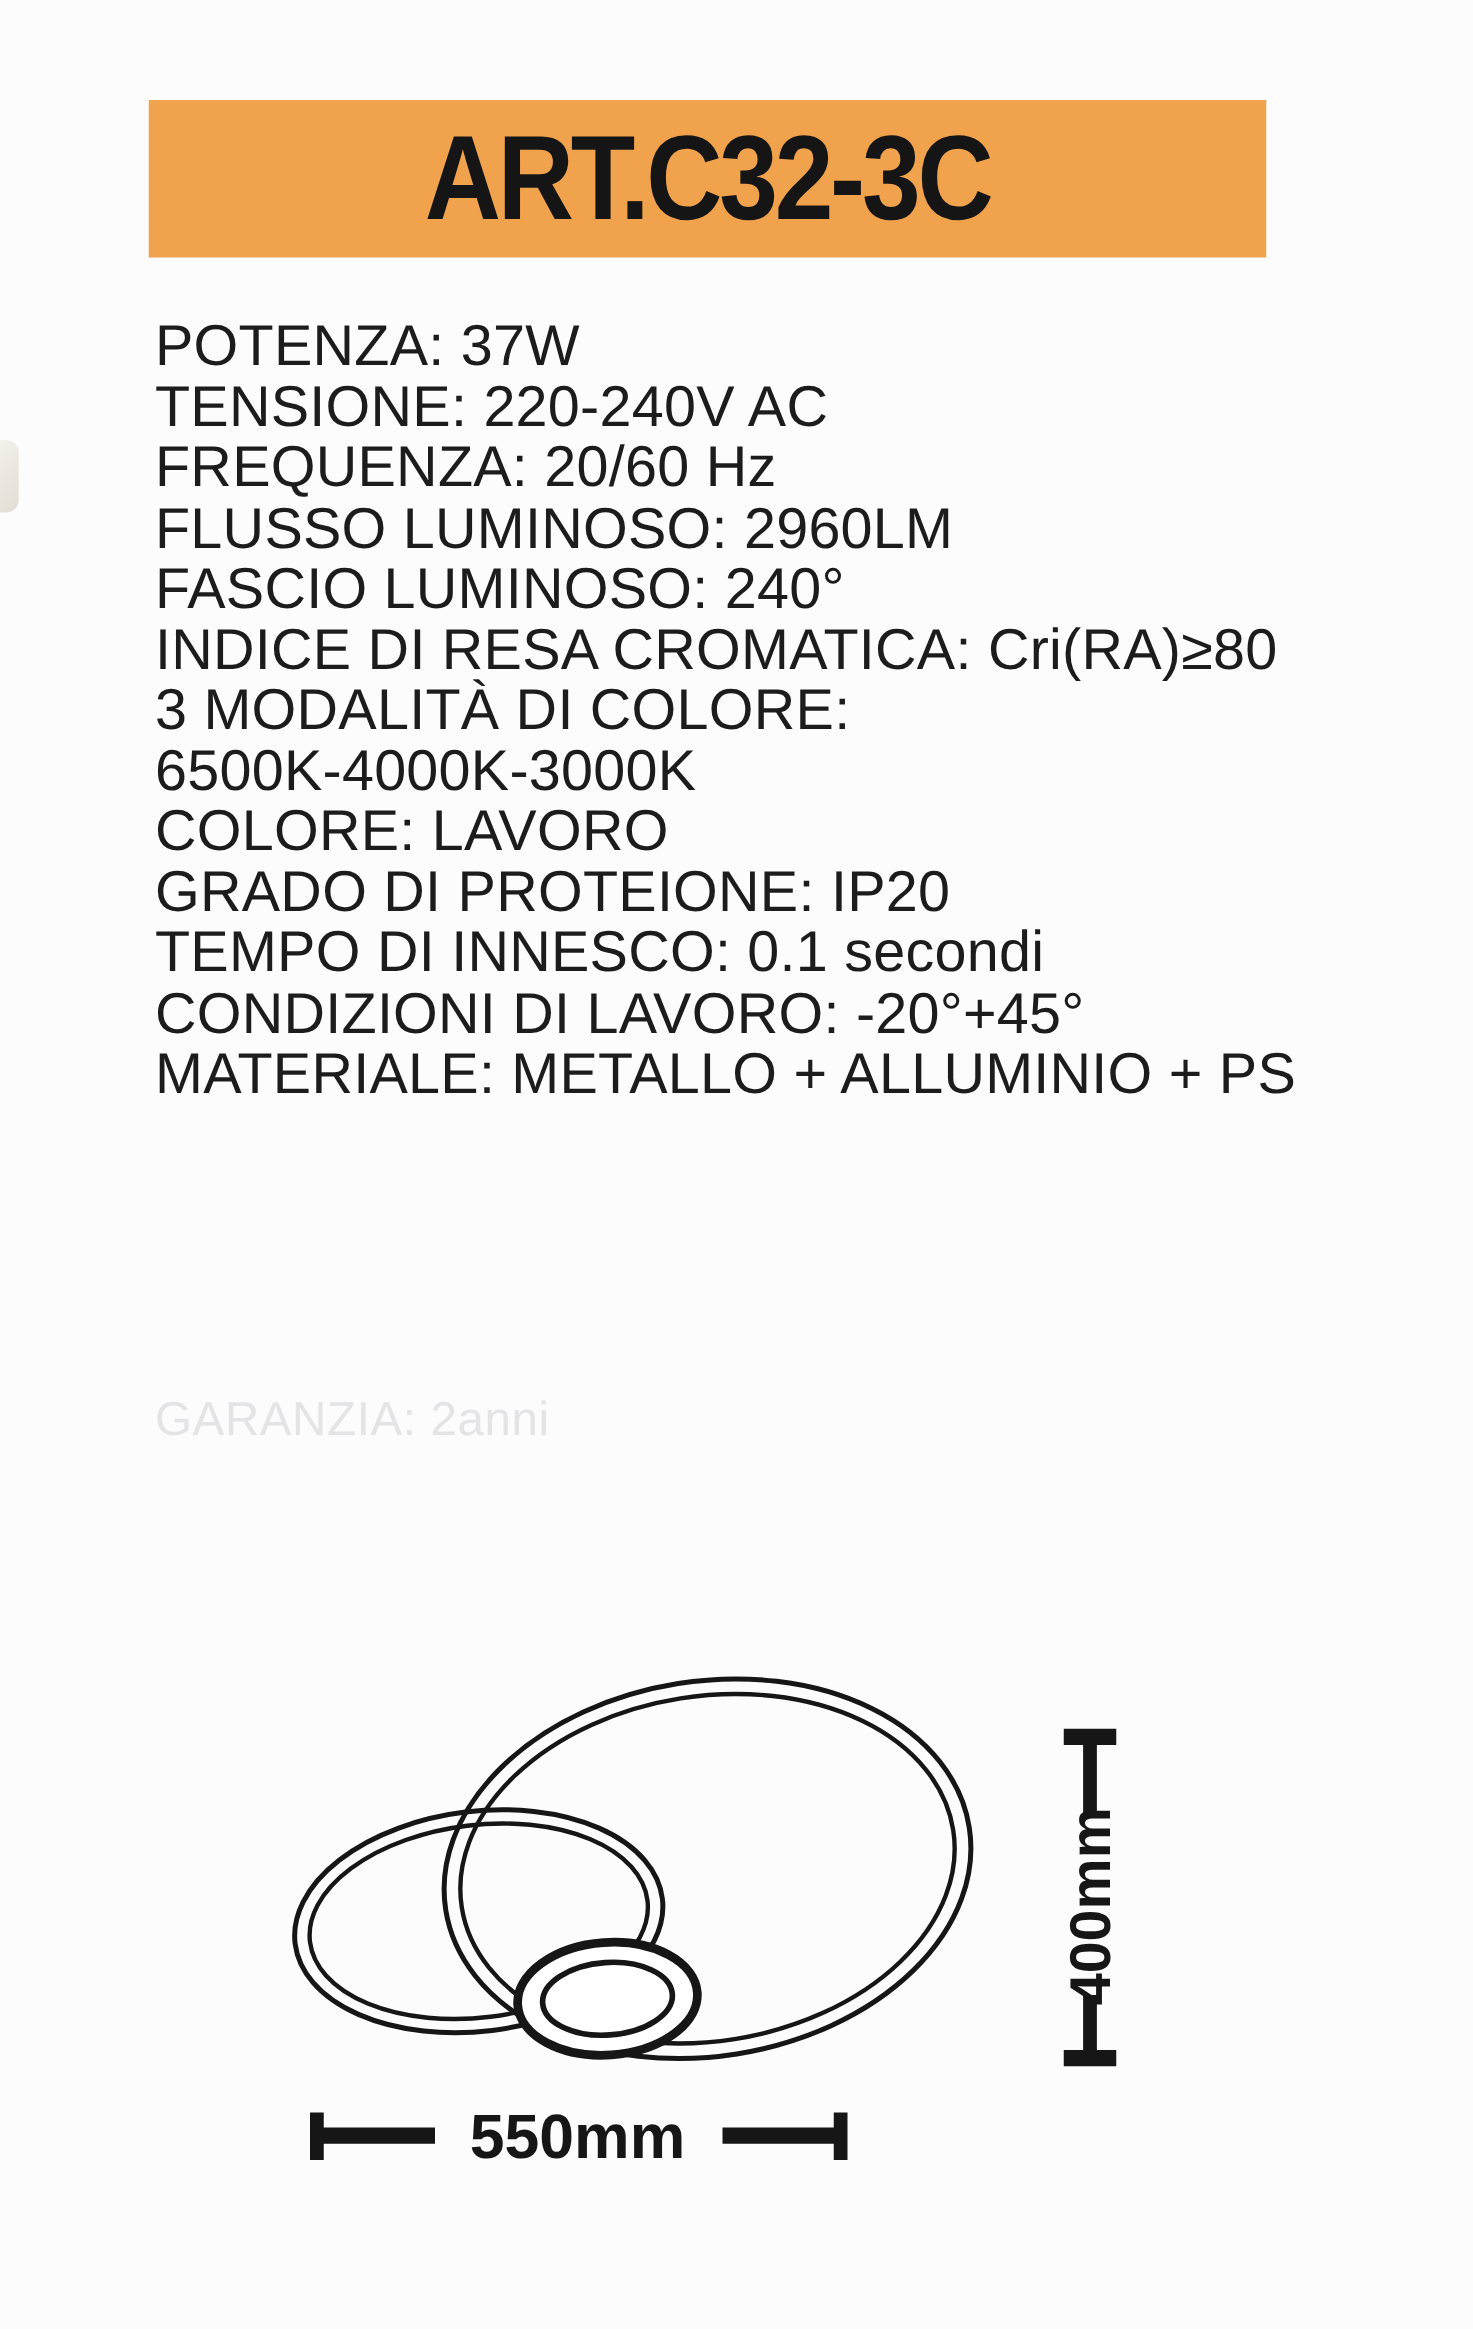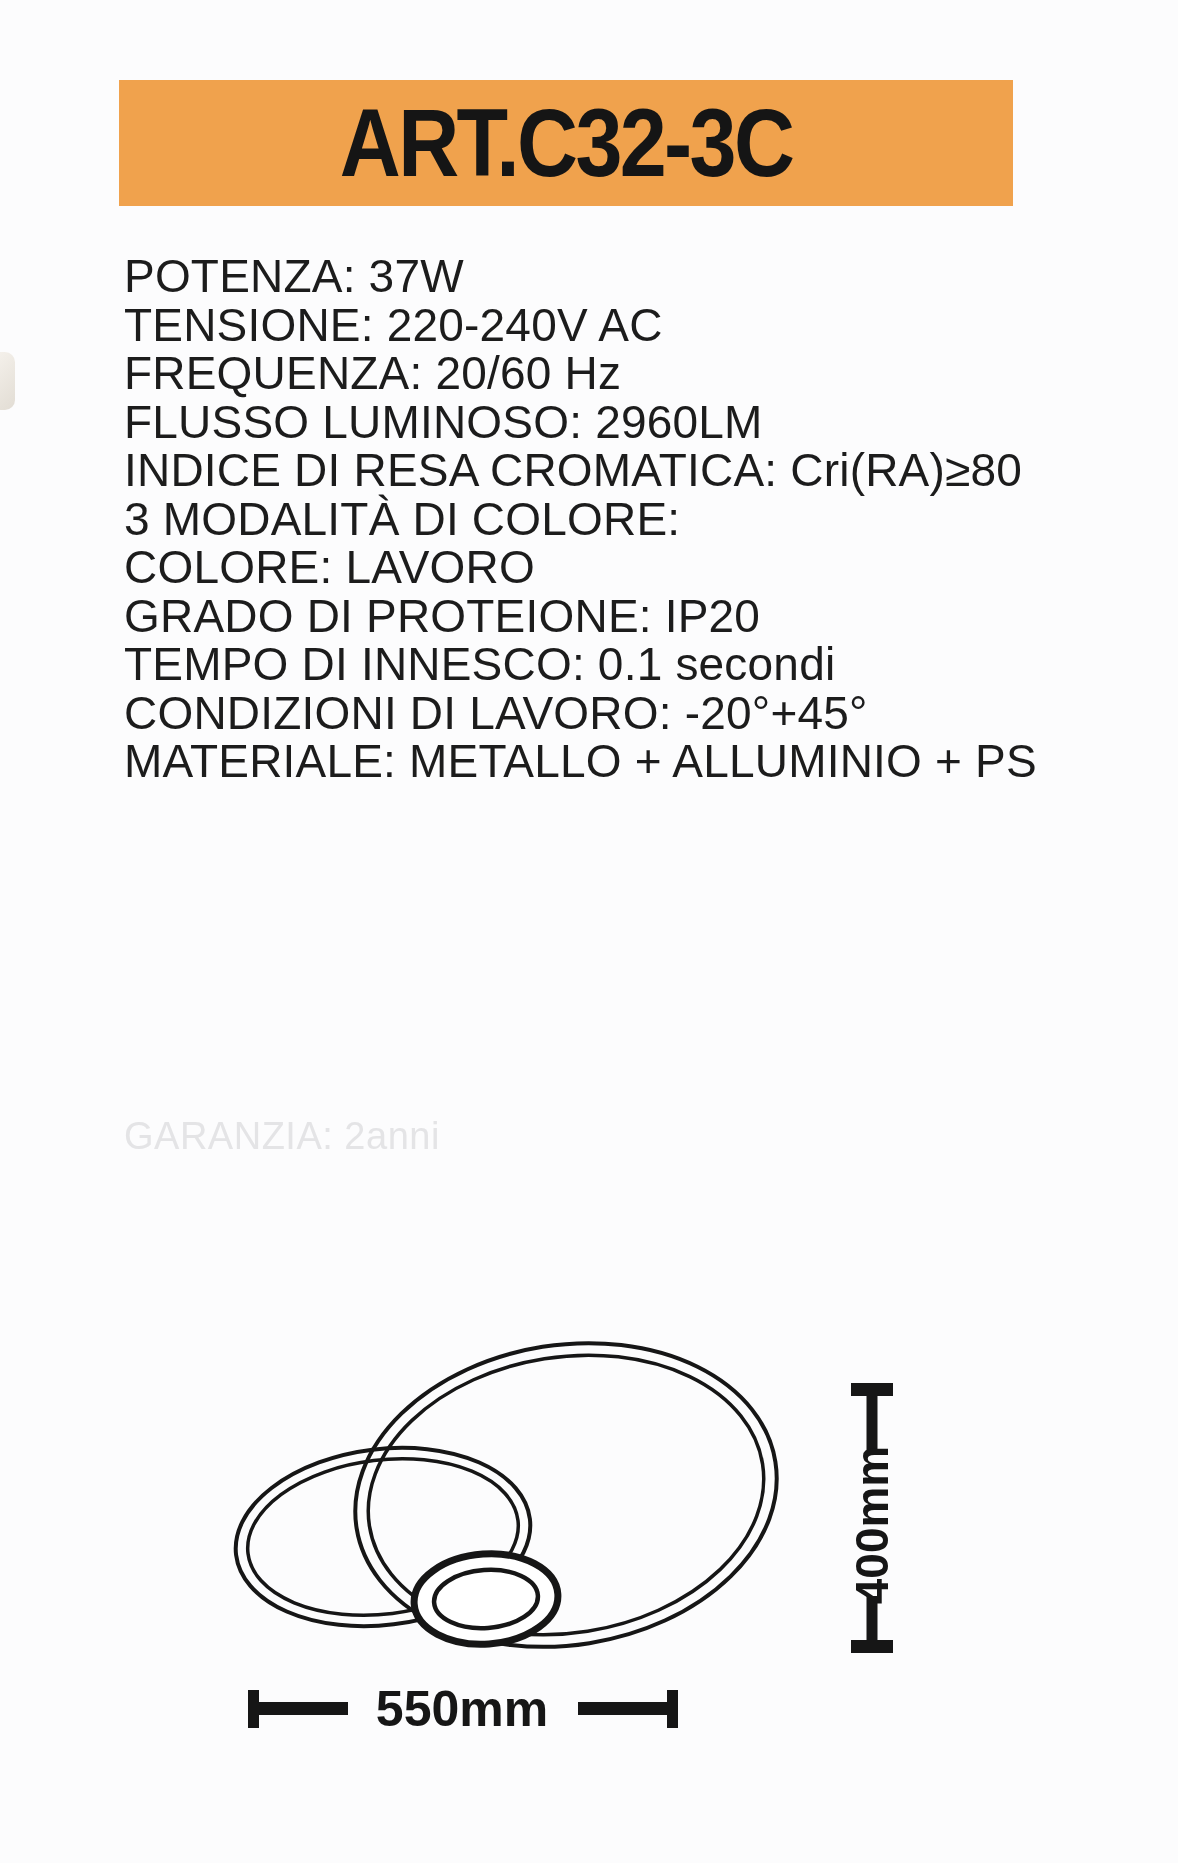--- a/index.html
+++ b/index.html
@@ -60,22 +60,24 @@
 
 <div class="banner">
   <span class="code">ART.C32-3C</span>
 </div>
 
 <div class="spec-list">
   <div class="spec-line">POTENZA: 37W</div>
   <div class="spec-line">TENSIONE: 220-240V AC</div>
   <div class="spec-line">FREQUENZA: 20/60 Hz</div>
   <div class="spec-line">FLUSSO LUMINOSO: 2960LM</div>
+  <div class="spec-line">FASCIO LUMINOSO: 240°</div>
   <div class="spec-line">INDICE DI RESA CROMATICA: Cri(RA)≥80</div>
   <div class="spec-line">3 MODALITÀ DI COLORE:</div>
+  <div class="spec-line">6500K-4000K-3000K</div>
   <div class="spec-line">COLORE: LAVORO</div>
   <div class="spec-line">GRADO DI PROTEIONE: IP20</div>
   <div class="spec-line">TEMPO DI INNESCO: 0.1 secondi</div>
   <div class="spec-line">CONDIZIONI DI LAVORO: -20°+45°</div>
   <div class="spec-line">MATERIALE: METALLO + ALLUMINIO + PS</div>
 </div>
 
 <div class="ghost">GARANZIA: 2anni</div>
 
 <svg class="figure-svg" width="1178" height="440" viewBox="0 0 1178 440">

